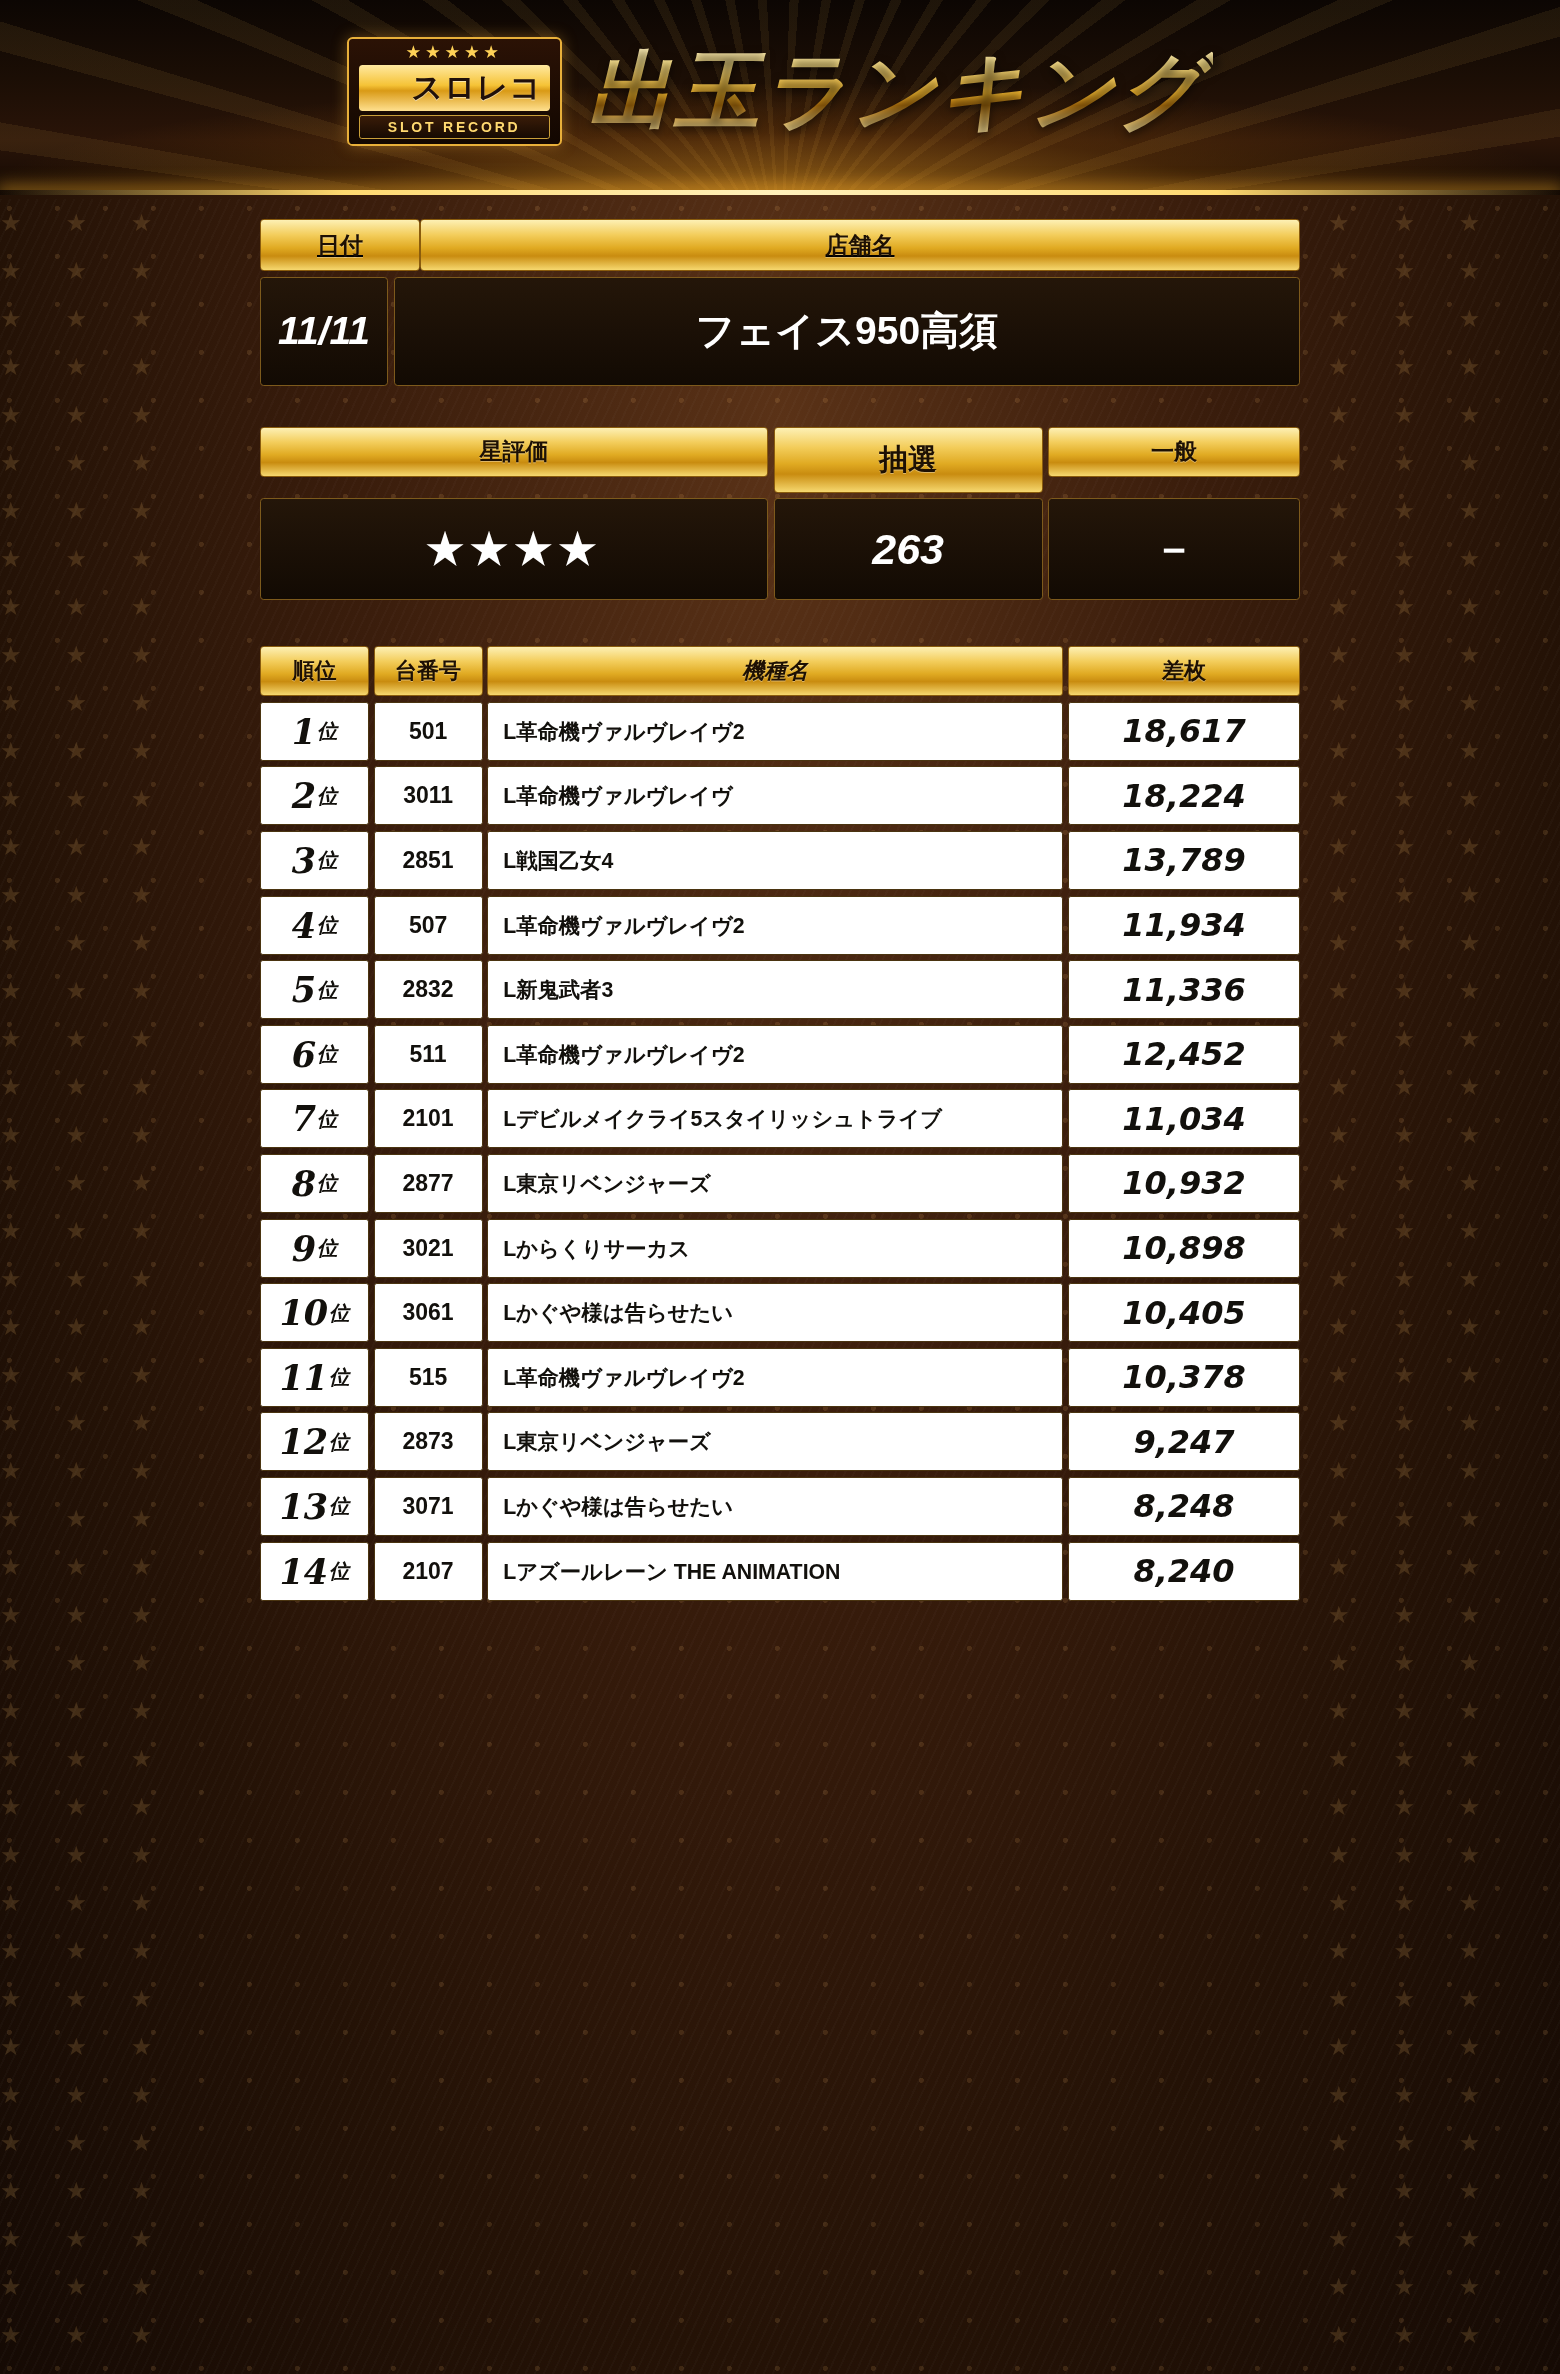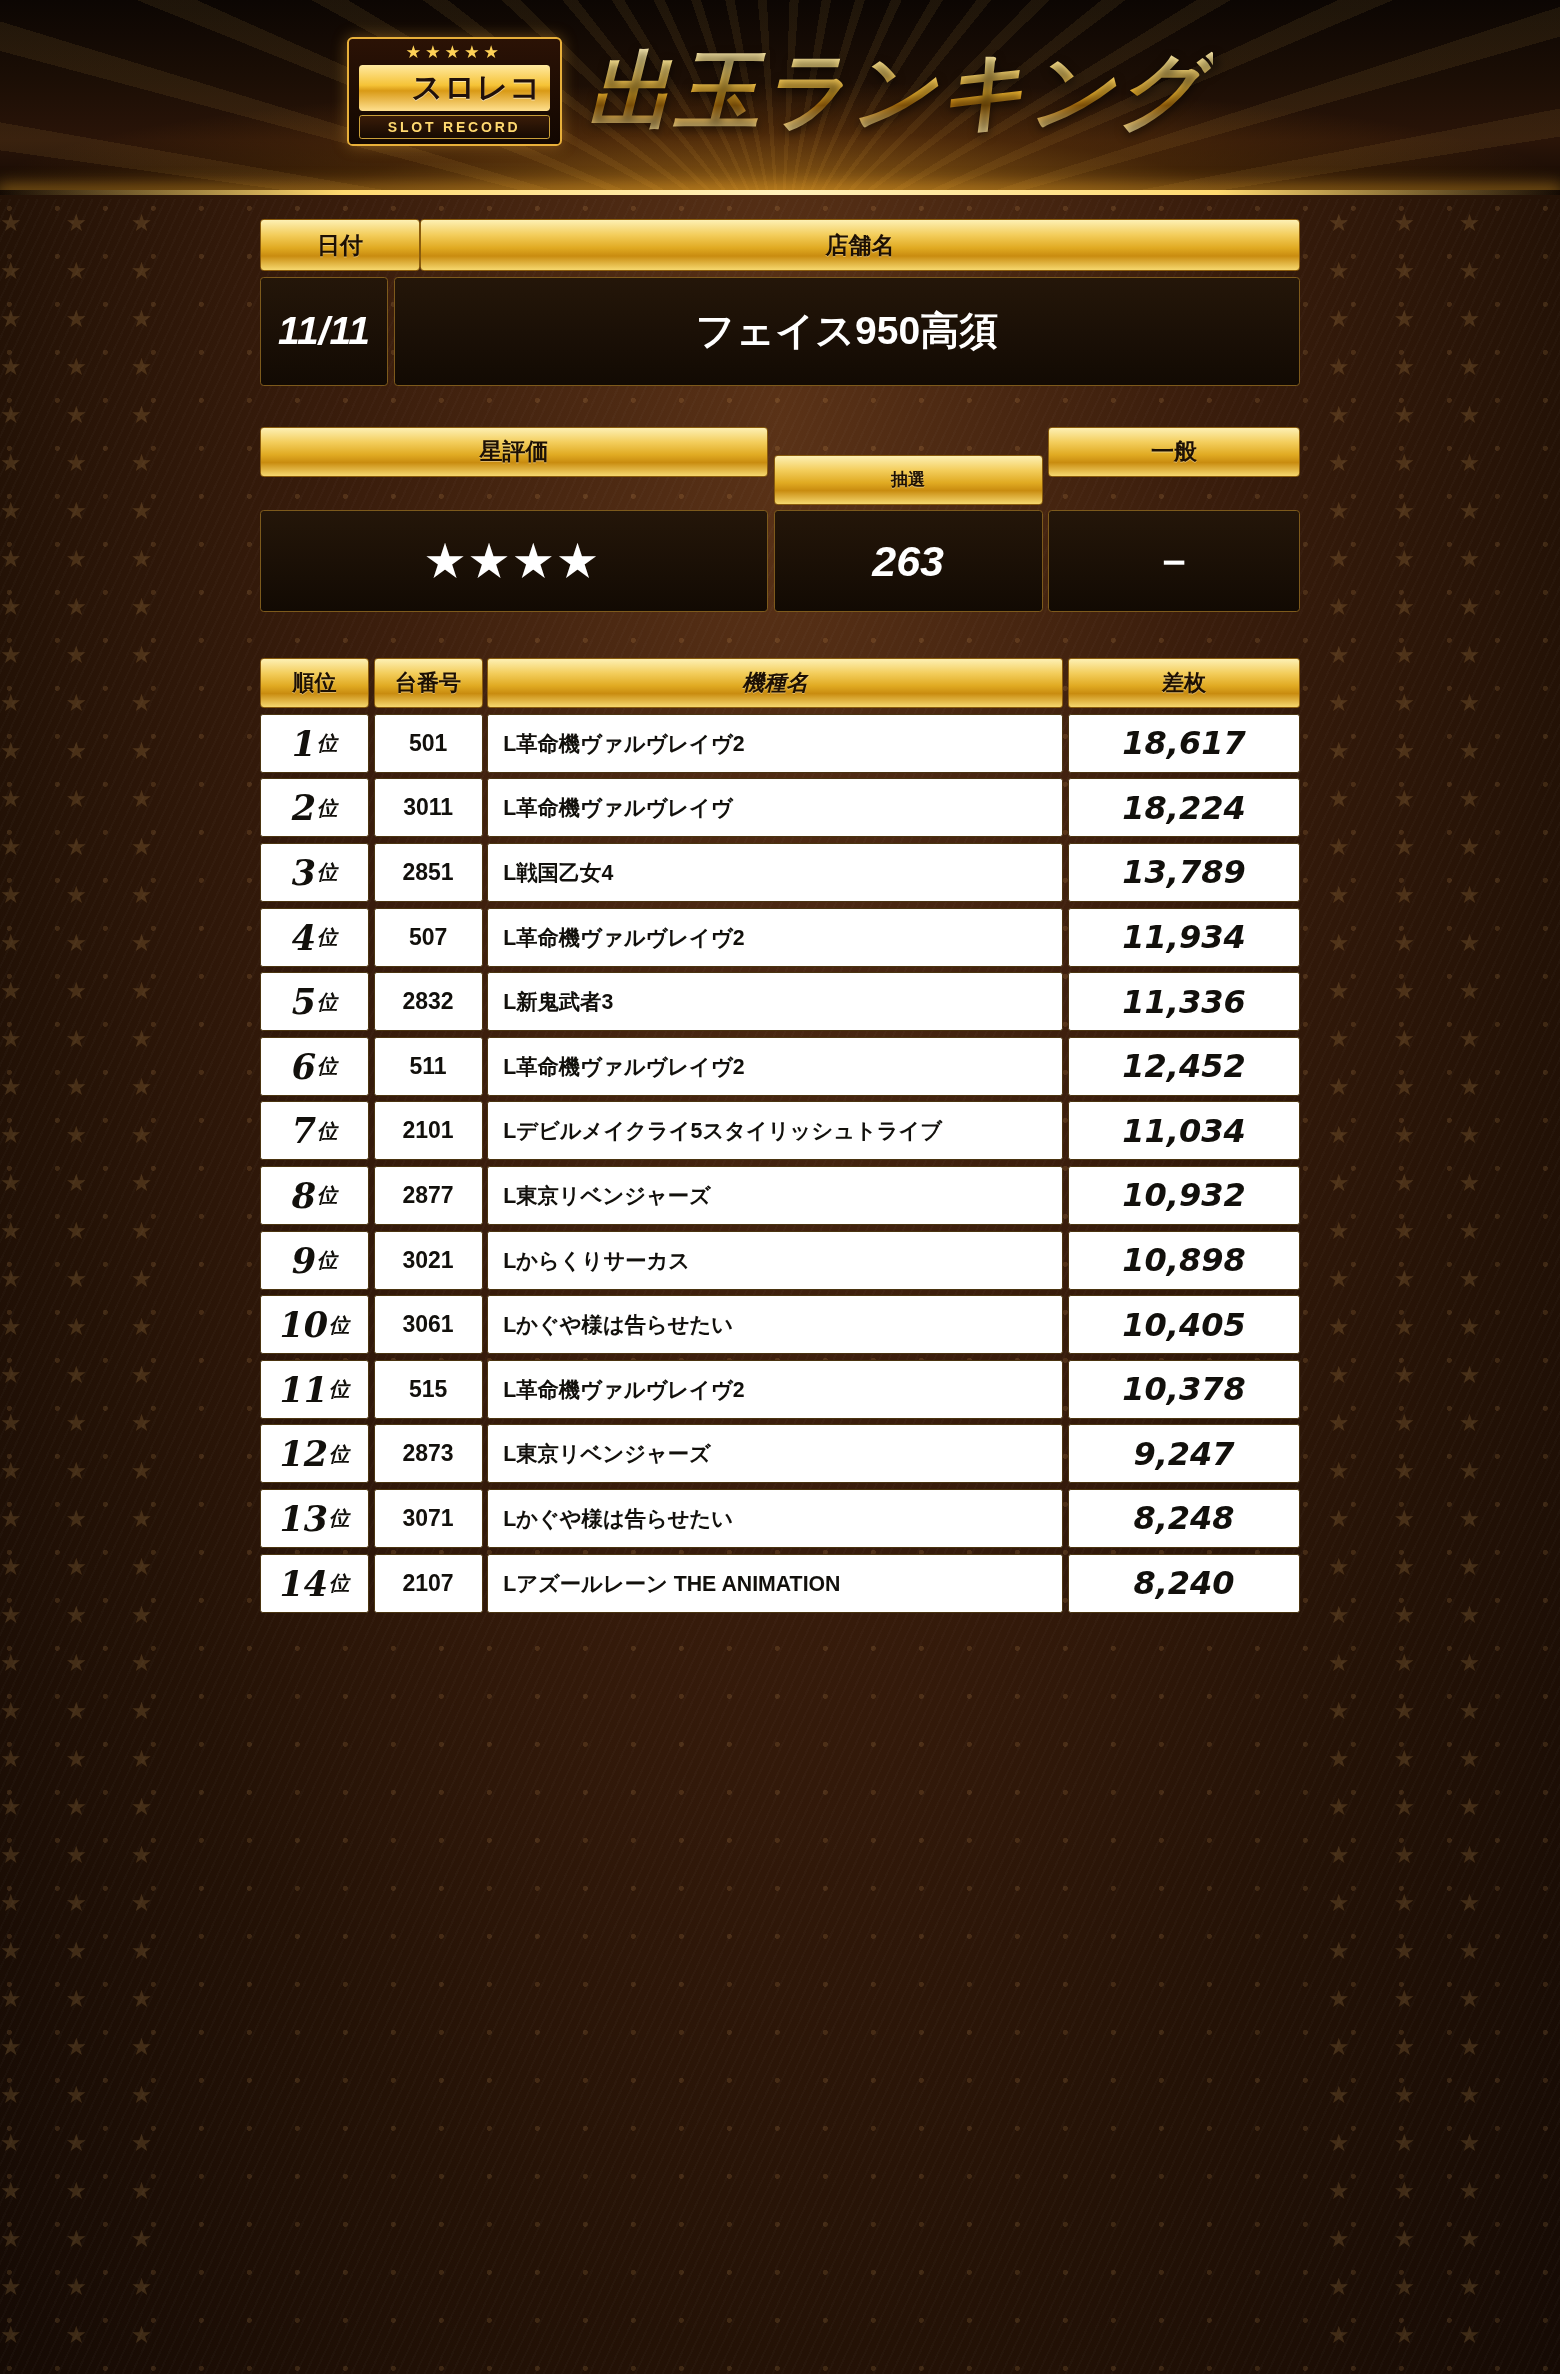--- a/index.html
+++ b/index.html
@@ -186,39 +186,40 @@
     display: flex;
     align-items: center;
     justify-content: center;
   }
 
   
   .store-head {
     display: flex;
     gap: 0;
     margin-top: 24px;
+    text-decoration: underline;
   }
   .store-head .c1 { width: 160px; height: 52px; font-size: 23px; border-radius: 3.7px; }
   .store-head .c2 { flex: 1; height: 52px; font-size: 23px; border-radius: 3.7px; }
   .store-body {
     display: flex;
     gap: 5.6px;
     margin-top: 5.6px;
   }
   .store-body .c1 { width: 128px; height: 109px; font-size: 39px; border-radius: 3.7px; font-style: italic; }
   .store-body .c2 { flex: 1; height: 109px; font-size: 39px; border-radius: 3.7px; }
 
   
   .rate-head {
     display: flex;
     gap: 5.6px;
     margin-top: 41px;
   }
   .rate-head .c1 { width: 508px; height: 50px; font-size: 23px; border-radius: 3.7px; }
-  .rate-head .c2 { width: 269px; height: 50px; font-size: 17px; border-radius: 3.7px; margin-top: 28px; }
+  .rate-head .c2 { width: 269px; height: 66px; font-size: 29px; border-radius: 3.7px; }
   .rate-head .c3 { flex: 1; height: 50px; font-size: 23px; border-radius: 3.7px; }
   .rate-body {
     display: flex;
     gap: 5.6px;
     margin-top: 5.6px;
   }
   .rate-body .c1 { width: 508px; height: 102px; font-size: 43px; border-radius: 3.7px; letter-spacing: 5.6px; color: #ffffff; }
   .rate-body .c2 { width: 269px; height: 102px; font-size: 43px; border-radius: 3.7px; font-style: italic; }
   .rate-body .c3 { flex: 1; height: 102px; font-size: 43px; border-radius: 3.7px; }
 

